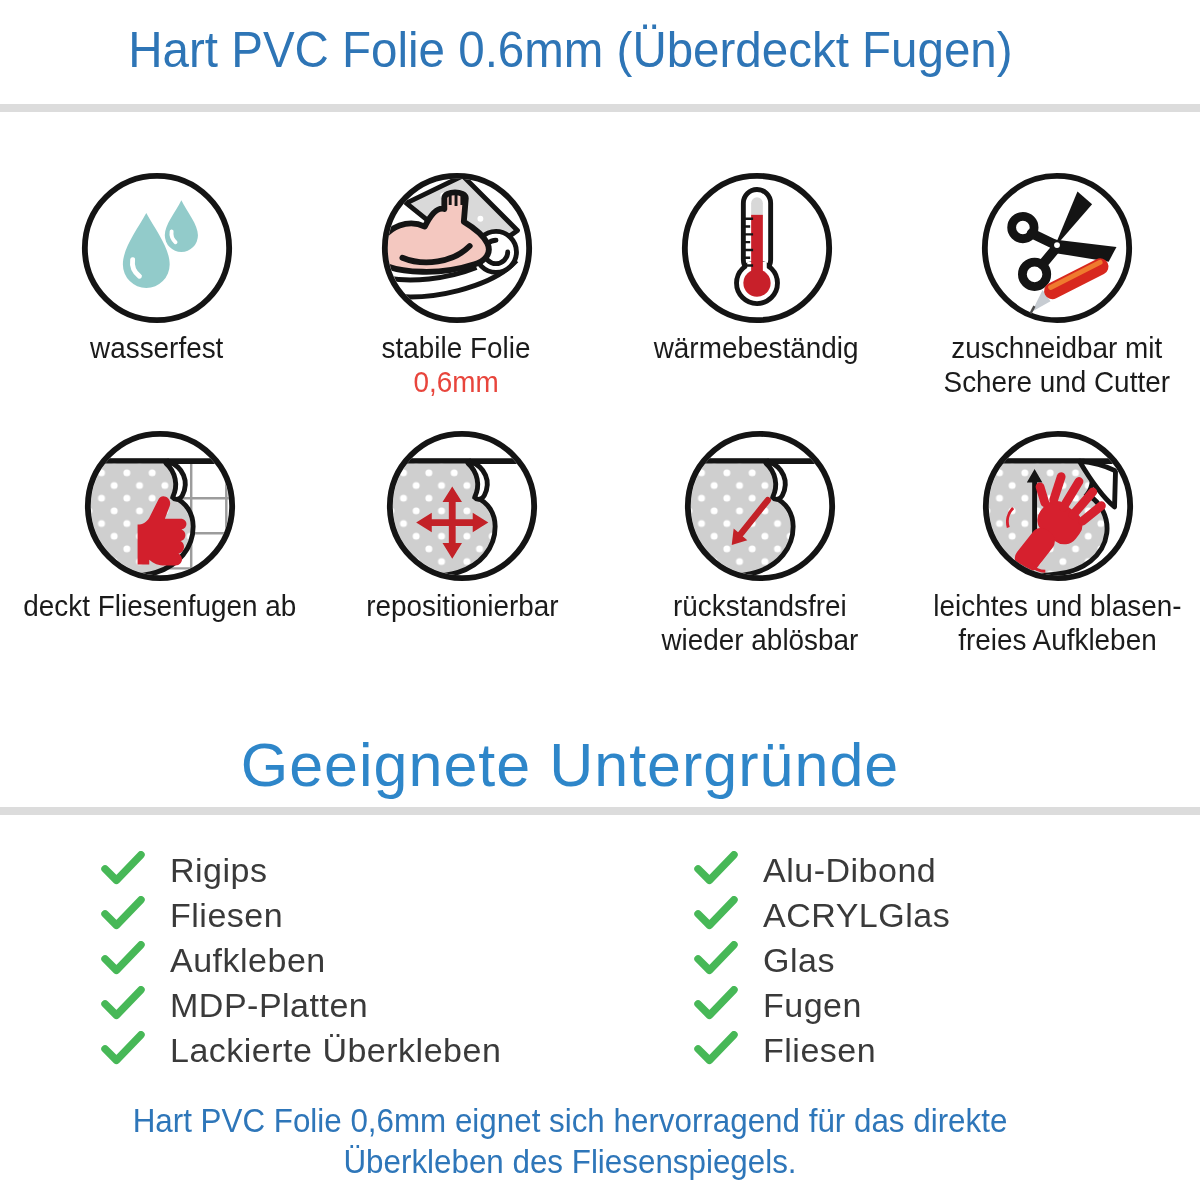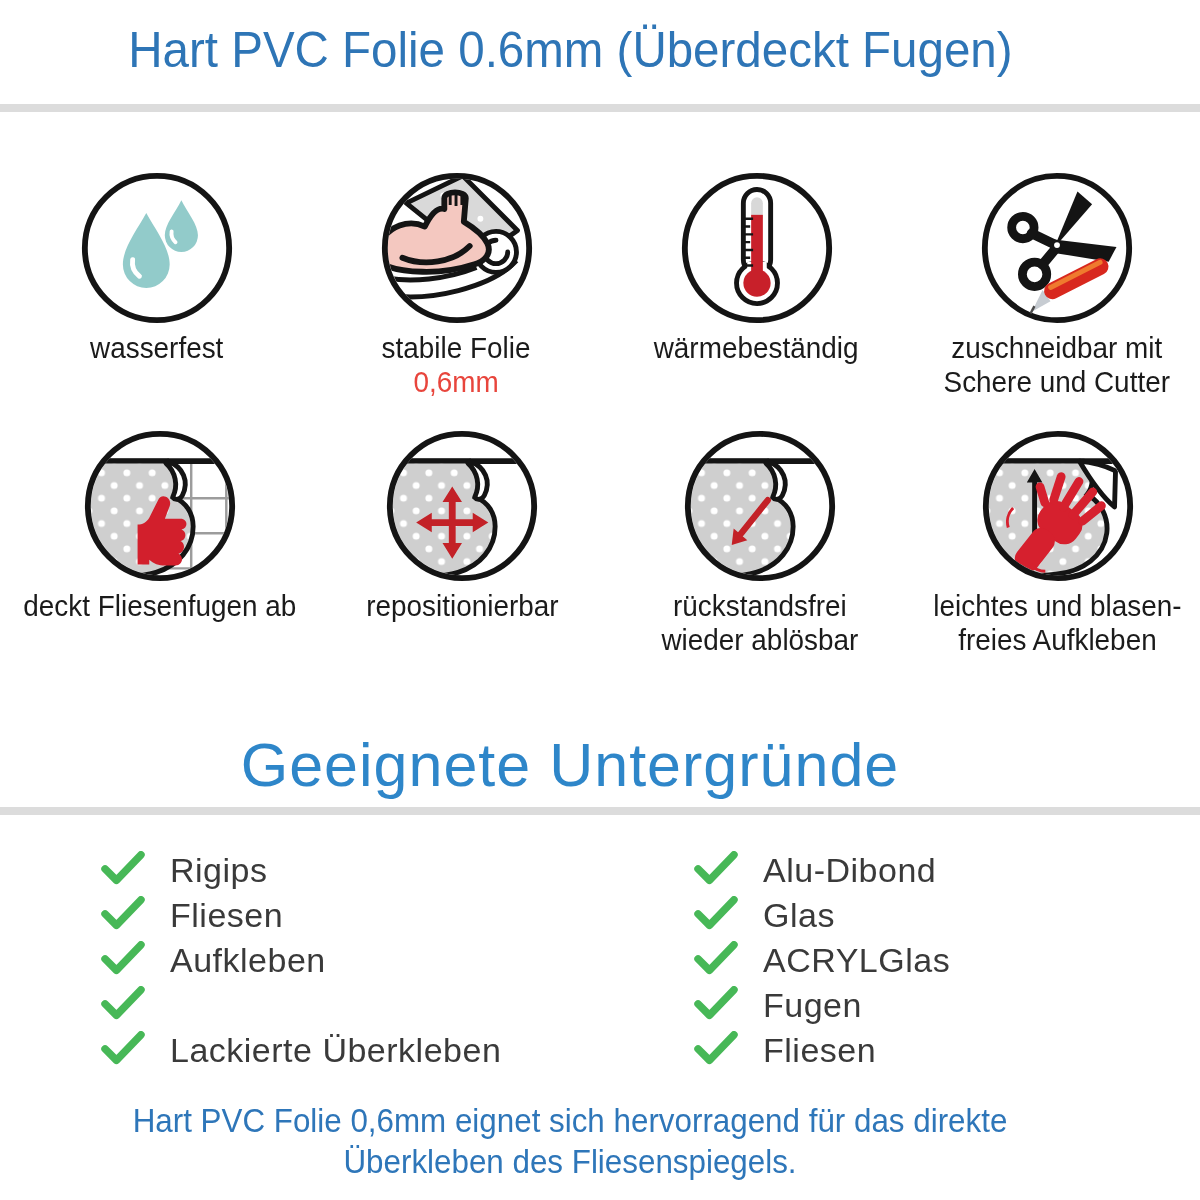--- a/index.html
+++ b/index.html
@@ -282,47 +282,48 @@
   <li class="check-item">
     <svg class="check" viewBox="0 0 46 36">
         <path d="M4 19 L16 31 L42 4" fill="none" stroke="#47B857" stroke-width="8" stroke-linecap="round" stroke-linejoin="round"></path>
       </svg>
     <span class="check-text">Aufkleben</span>
   </li>
   <li class="check-item">
     <svg class="check" viewBox="0 0 46 36">
         <path d="M4 19 L16 31 L42 4" fill="none" stroke="#47B857" stroke-width="8" stroke-linecap="round" stroke-linejoin="round"></path>
       </svg>
+    <span class="check-text">MDP-Platten</span>
   </li>
   <li class="check-item">
     <svg class="check" viewBox="0 0 46 36">
         <path d="M4 19 L16 31 L42 4" fill="none" stroke="#47B857" stroke-width="8" stroke-linecap="round" stroke-linejoin="round"></path>
       </svg>
     <span class="check-text">Lackierte Überkleben</span>
   </li>
 </ul>
 
 <ul class="checklist col-right">
   <li class="check-item">
     <svg class="check" viewBox="0 0 46 36">
         <path d="M4 19 L16 31 L42 4" fill="none" stroke="#47B857" stroke-width="8" stroke-linecap="round" stroke-linejoin="round"></path>
       </svg>
     <span class="check-text">Alu-Dibond</span>
   </li>
   <li class="check-item">
     <svg class="check" viewBox="0 0 46 36">
         <path d="M4 19 L16 31 L42 4" fill="none" stroke="#47B857" stroke-width="8" stroke-linecap="round" stroke-linejoin="round"></path>
       </svg>
+    <span class="check-text">ACRYLGlas</span>
+  </li>
+  <li class="check-item">
+    <svg class="check" viewBox="0 0 46 36">
+        <path d="M4 19 L16 31 L42 4" fill="none" stroke="#47B857" stroke-width="8" stroke-linecap="round" stroke-linejoin="round"></path>
+      </svg>
     <span class="check-text">Glas</span>
-  </li>
-  <li class="check-item">
-    <svg class="check" viewBox="0 0 46 36">
-        <path d="M4 19 L16 31 L42 4" fill="none" stroke="#47B857" stroke-width="8" stroke-linecap="round" stroke-linejoin="round"></path>
-      </svg>
-    <span class="check-text">ACRYLGlas</span>
   </li>
   <li class="check-item">
     <svg class="check" viewBox="0 0 46 36">
         <path d="M4 19 L16 31 L42 4" fill="none" stroke="#47B857" stroke-width="8" stroke-linecap="round" stroke-linejoin="round"></path>
       </svg>
     <span class="check-text">Fugen</span>
   </li>
   <li class="check-item">
     <svg class="check" viewBox="0 0 46 36">
         <path d="M4 19 L16 31 L42 4" fill="none" stroke="#47B857" stroke-width="8" stroke-linecap="round" stroke-linejoin="round"></path>

